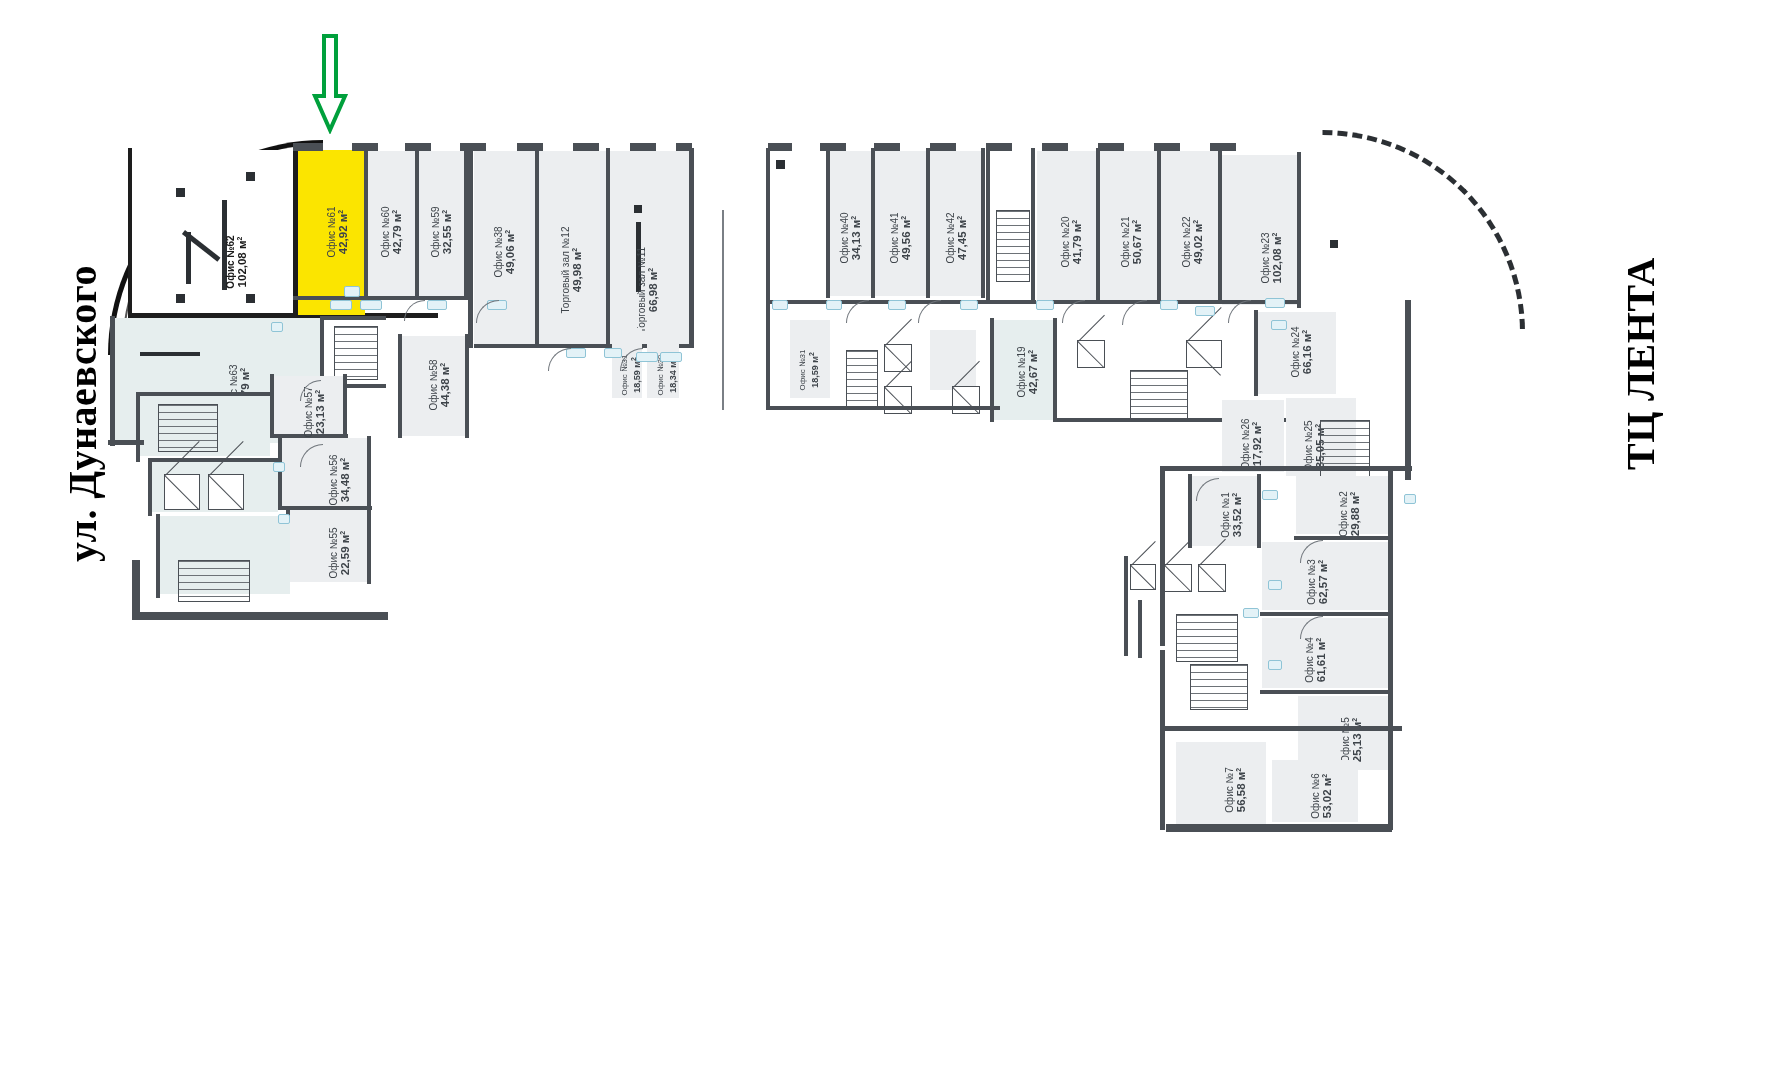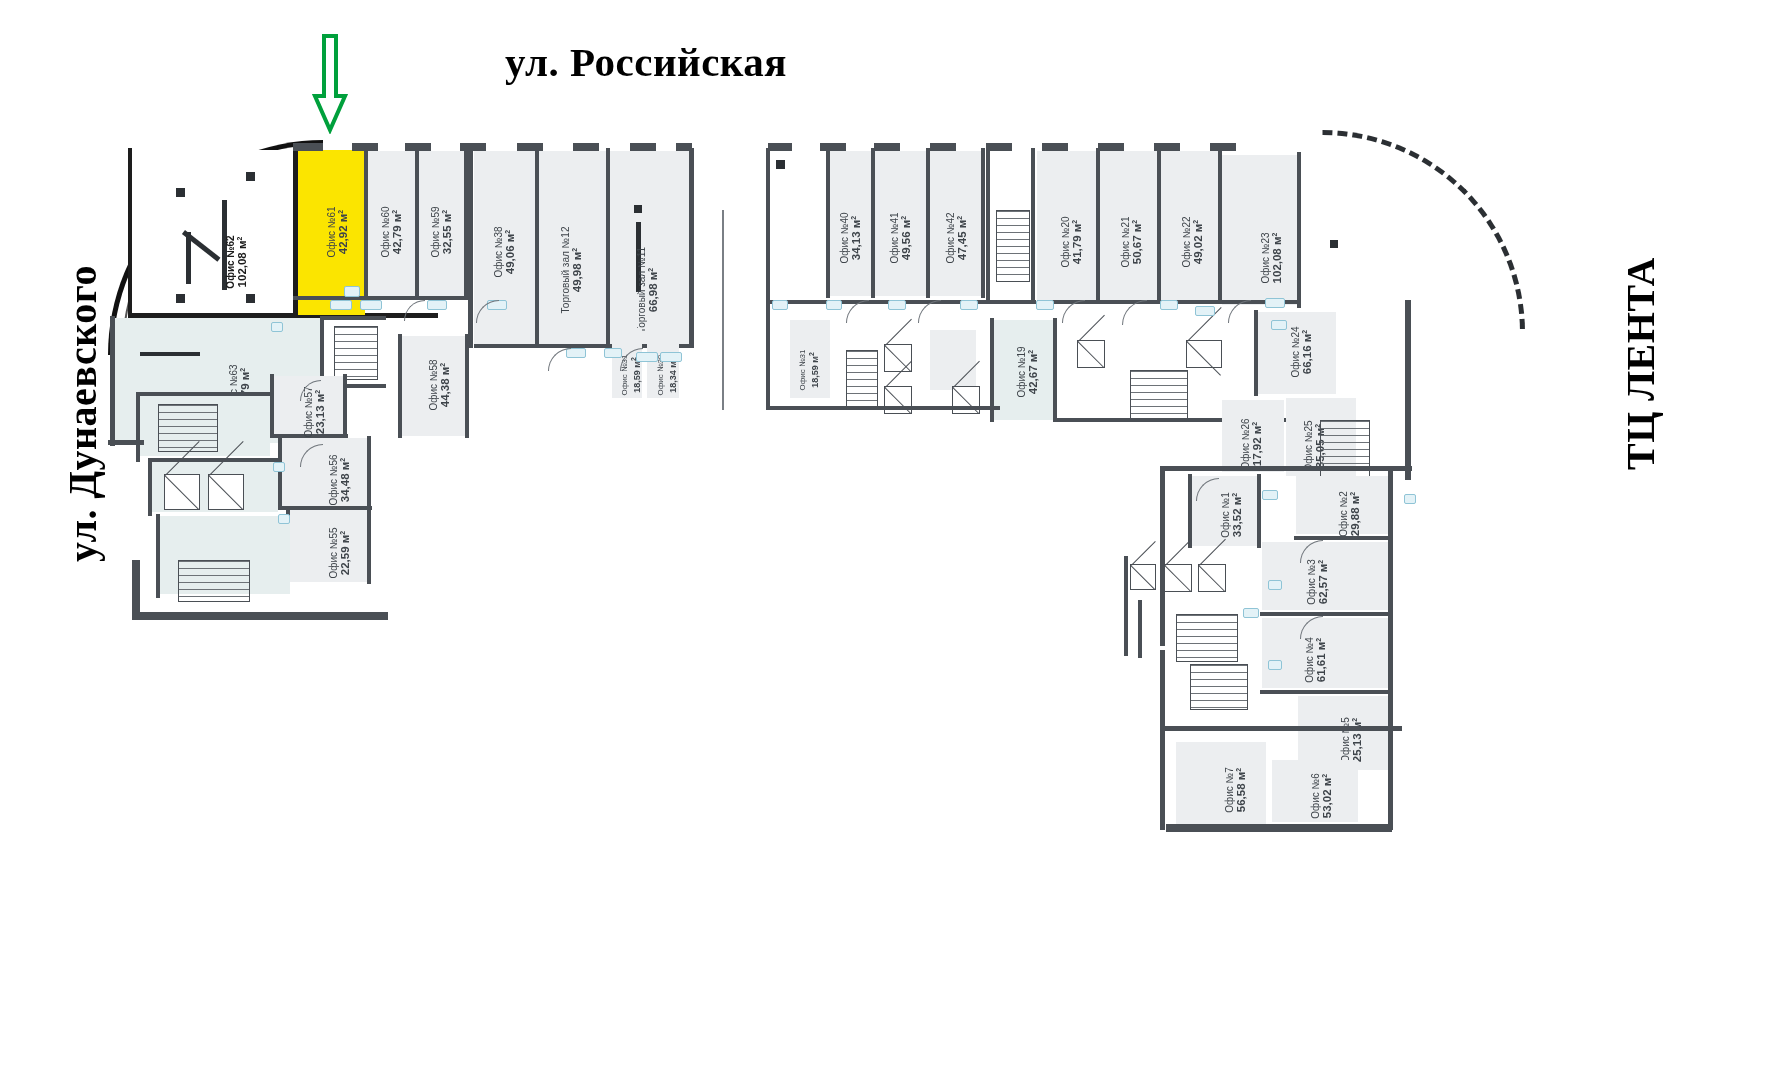--- a/index.html
+++ b/index.html
@@ -56,21 +56,20 @@
   .curve{position:absolute;border:4px solid #111;border-radius:50%;
          border-right-color:transparent;border-bottom-color:transparent;}
   .arcthin{position:absolute;border:2px solid #555;border-radius:50%;
          border-right-color:transparent;border-bottom-color:transparent;}
 </style>
 </head>
 <body>
 
 <div class="stage">
 
-  <div class="street" id="street-top">ул. Российская</div>
   <div class="street" id="street-left">ул. Дунаевского</div>
   <div class="street" id="street-right">ТЦ ЛЕНТА</div>
 
   <svg class="arrow" viewBox="0 0 36 100">
     <polygon points="12,2 24,2 24,62 33,62 18,96 3,62 12,62" fill="#ffffff" stroke="#00a03c" stroke-width="4"></polygon>
   </svg>
 
   <div class="curve" style="left:108px;top:140px;width:420px;height:420px;
        border-width:5px;clip-path:polygon(0% 0%,50% 0%,50% 50%,0% 50%);"></div>
   <div class="arcthin" style="left:122px;top:152px;width:392px;height:392px;

